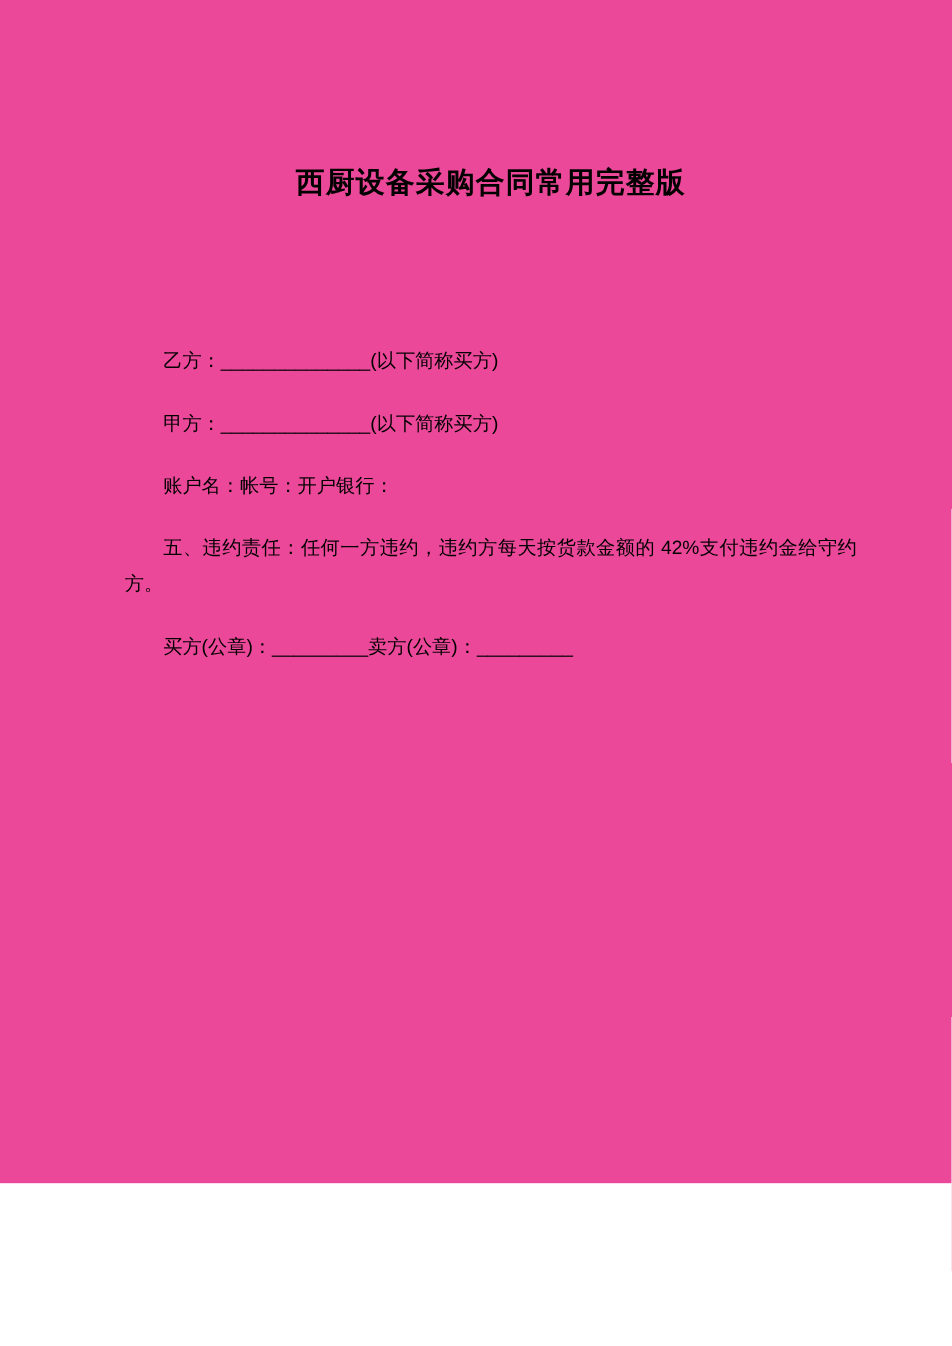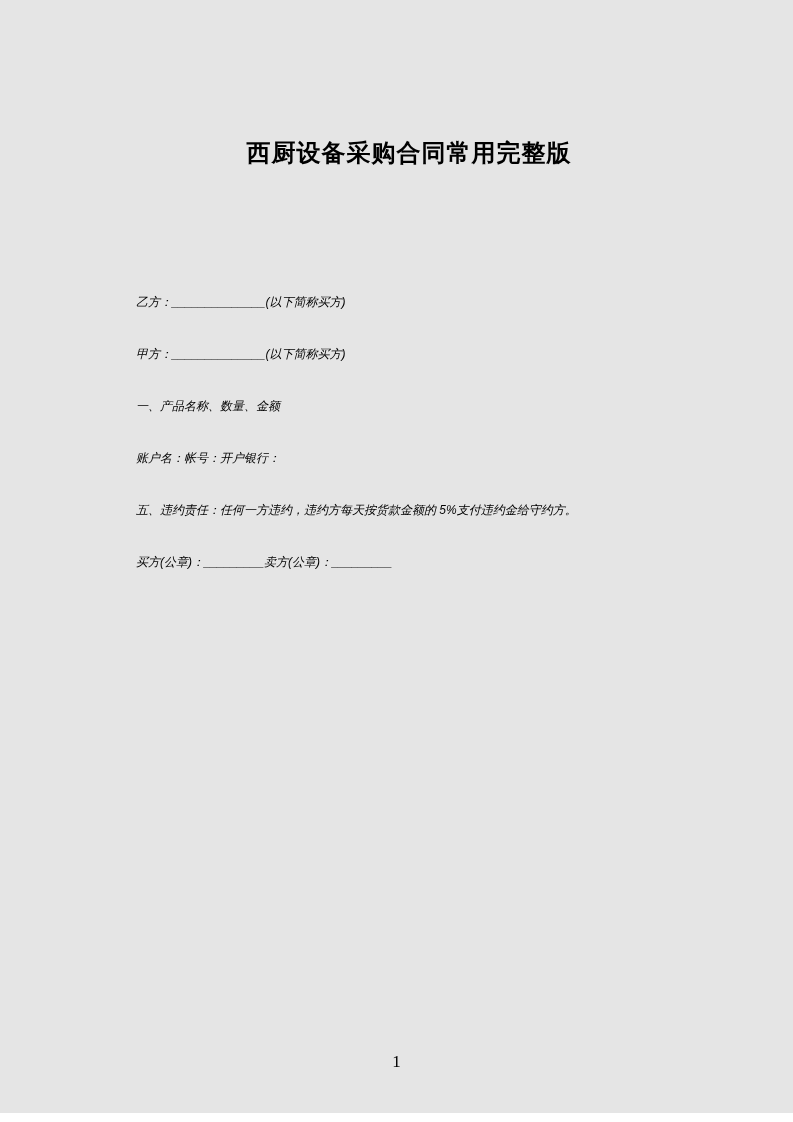--- a/index.html
+++ b/index.html
@@ -10,38 +10,37 @@
     }
     body {
       width: 793px;
       height: 1122px;
       font-family: "Liberation Sans", sans-serif;
       color: #000000;
     }
     .page {
       position: relative;
       width: 793px;
-      height: 1113px;
-      background: #e5e5e5;
+      height: 986px;
+      background: #ec4899;
       overflow: hidden;
     }
     .doc-title {
       margin: 138px 79px 0 104px;
       text-align: center;
       font-size: 24px;
       font-weight: 700;
       line-height: 30px;
       letter-spacing: 1px;
     }
     .doc-body {
       margin: 119px 79px 0 104px;
-      font-size: 12px;
+      font-size: 16px;
       line-height: 30px;
       text-align: justify;
-      font-style: italic;
     }
     .doc-body p {
       margin: 0 0 22px 0;
       text-indent: 32px;
       word-break: break-all;
     }
     .page-footer {
       position: absolute;
       top: 1052px;
       left: 0;
@@ -57,23 +56,22 @@
 </head>
 <body>
 
 <div class="page">
 
   <h1 class="doc-title">西厨设备采购合同常用完整版</h1>
 
   <div class="doc-body">
     <p>乙方：______________(以下简称买方)</p>
     <p>甲方：______________(以下简称买方)</p>
-    <p>一、产品名称、数量、金额</p>
     <p>账户名：帐号：开户银行：</p>
-    <p>五、违约责任：任何一方违约，违约方每天按货款金额的 5%支付违约金给守约方。</p>
+    <p>五、违约责任：任何一方违约，违约方每天按货款金额的 42%支付违约金给守约方。</p>
     <p>买方(公章)：_________卖方(公章)：_________</p>
   </div>
 
   <div class="page-footer">
     <span class="page-number">1</span>
   </div>
 
 </div>
 
 </body></html>

